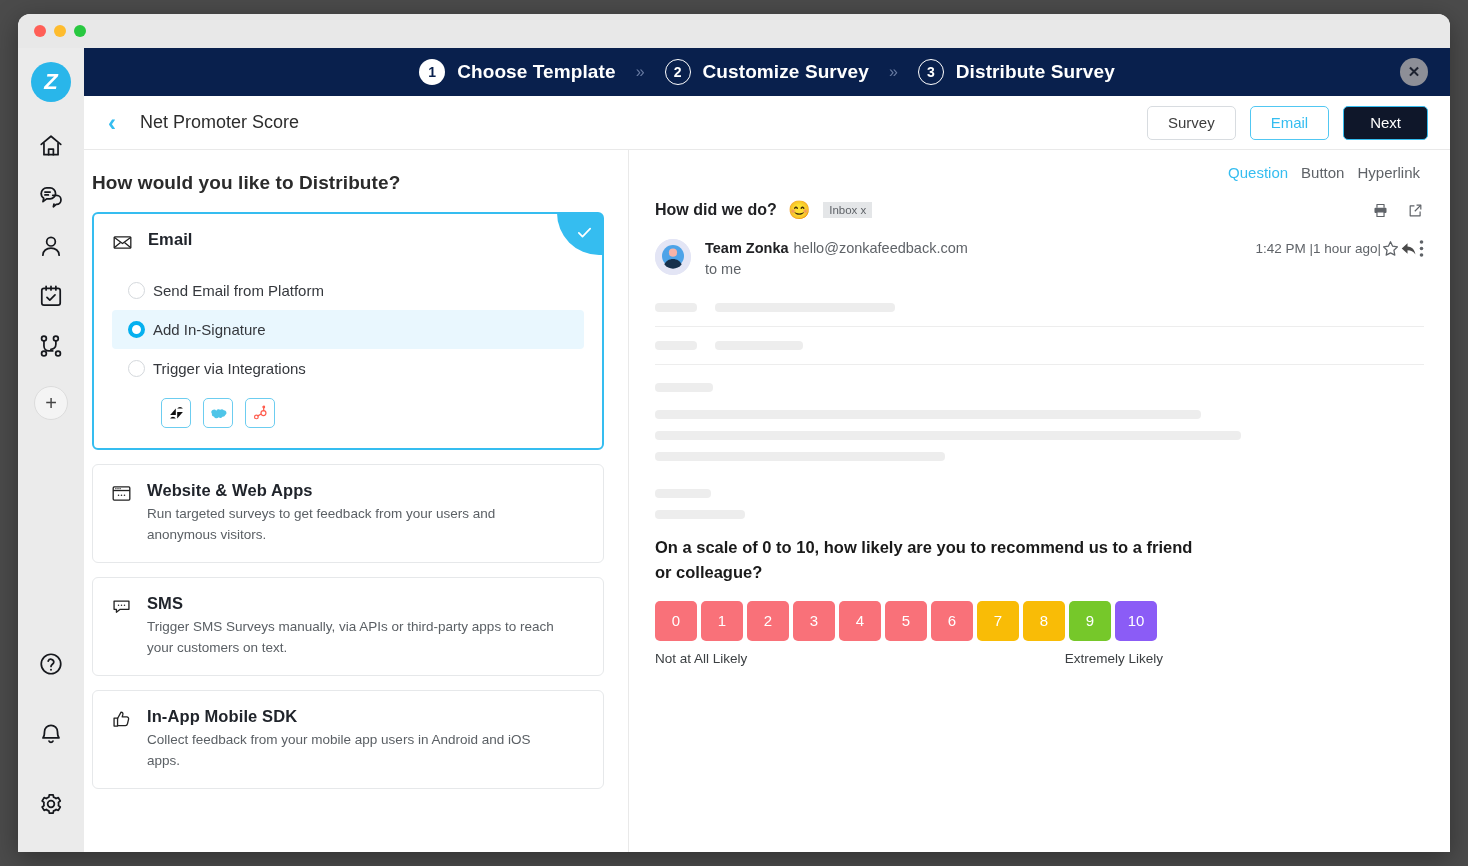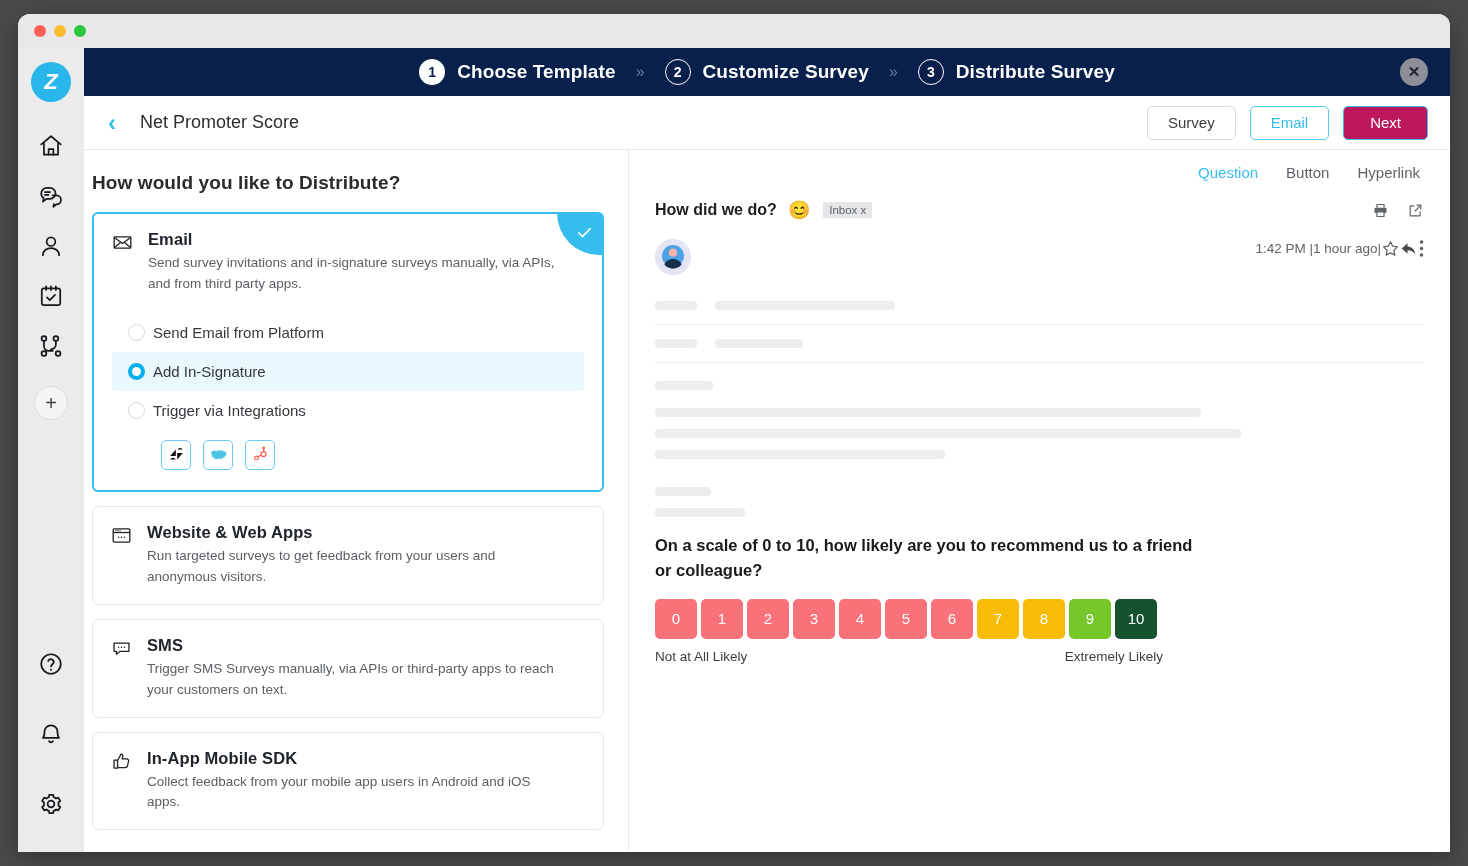--- a/index.html
+++ b/index.html
@@ -88,21 +88,21 @@
   .back-chevron { color: #35bdf0; font-size: 24px; font-weight: bold; cursor: pointer; line-height: 1; }
   .page-title { font-size: 18px; color: #2d2d2d; margin-left: 24px; }
   .head-actions { margin-left: auto; display: flex; align-items: center; gap: 14px; }
   .btn {
     height: 34px; padding: 0 20px; border-radius: 5px; font-size: 15px;
     display: flex; align-items: center; justify-content: center; cursor: pointer;
     background: #fff;
   }
   .btn.survey { border: 1px solid #d8dce0; color: #3d3d3d; }
   .btn.email { border: 1px solid #51c7f2; color: #35bdf0; }
-  .btn.next { background: #be185d; color: #fff; border: 1px solid #35bdf0; padding: 0 26px; }
+  .btn.next { background: #0f172a; color: #fff; border: 1px solid #35bdf0; padding: 0 26px; }
 
   
   .body { flex: 1; display: flex; min-height: 0; }
   .left-pane { width: 545px; flex: 0 0 545px; border-right: 1px solid #e9e9e9; padding: 22px 24px 0 8px; overflow: hidden; }
   .right-pane { flex: 1; padding: 14px 26px 0 26px; min-width: 0; }
 
   .pane-title { font-size: 19px; font-weight: bold; color: #2b2b2b; margin-bottom: 18px; letter-spacing: .1px; }
 
   
   .card {
@@ -134,21 +134,21 @@
   }
   .radio.on { border: 4.5px solid #05b0ef; }
   .radio-label { font-size: 15px; color: #35383d; }
   .integrations { display: flex; gap: 12px; margin: 10px 0 0 49px; }
   .int-chip {
     width: 30px; height: 30px; border-radius: 5px; border: 1px solid #6ccdf0;
     background: #fff; display: flex; align-items: center; justify-content: center; cursor: pointer;
   }
 
   
-  .preview-tabs { display: flex; justify-content: flex-end; gap: 28px; font-size: 15px; padding-right: 4px; text-align: right; }
+  .preview-tabs { display: flex; justify-content: flex-end; gap: 13px; font-size: 15px; padding-right: 4px; text-align: right; }
   .ptab { color: #5f6368; cursor: pointer; }
   .ptab.active { color: #35bdf0; }
 
   .mail { border-top: 0; margin-top: 18px; }
   .mail-subject-row { display: flex; align-items: center; gap: 12px; }
   .mail-subject { font-size: 16px; font-weight: bold; color: #202124; }
   .emoji { font-size: 18px; }
   .inbox-tag { font-size: 11.5px; color: #5f6368; background: #e4e6e8; border-radius: 0; padding: 2px 6px; }
   .mail-top-icons { margin-left: auto; display: flex; gap: 18px; color: #5f6368; }
 
@@ -304,21 +304,20 @@
               <div class="card-head">
                 <span class="card-icon">
                   <svg width="21" height="21" viewBox="0 0 24 24" fill="none" stroke="#222" stroke-width="1.5" stroke-linecap="round" stroke-linejoin="round">
                     <rect x="2.5" y="5.5" width="19" height="13" rx="1"></rect>
                     <path d="M2.8 6.2l9.2 7 9.2-7"></path>
                       <path d="M2.8 17.8l6.6-5.4M21.2 17.8l-6.6-5.4"></path>
                   </svg>
                 </span>
                 <div>
                   <div class="card-title">Email</div>
-                  <div class="card-desc">Send survey invitations and in-signature surveys manually, via APIs, and from third party apps.</div>
                 </div>
               </div>
 
               <div class="radios">
                 <div class="radio-row">
                   <span class="radio"></span>
                   <span class="radio-label">Send Email from Platform</span>
                 </div>
                 <div class="radio-row active">
                   <span class="radio on"></span>
@@ -439,20 +438,26 @@
 
               <div class="mail-from">
                 <span class="avatar">
                   <svg width="36" height="36" viewBox="0 0 36 36">
                     <circle cx="18" cy="18" r="18" fill="#e3e5f5"></circle>
                     <circle cx="18" cy="17" r="11" fill="#4da3e8"></circle>
                     <circle cx="18" cy="13.6" r="4.1" fill="#f7b3a8"></circle>
                     <path d="M9.4 25.5c1.3-3.5 4.6-5.6 8.6-5.6s7.3 2.1 8.6 5.6a11 11 0 01-17.2 0z" fill="#16304c"></path>
                   </svg>
                 </span>
+                <div>
+                  <div>
+                    <span class="from-name">Team Zonka</span><span class="from-mail">hello@zonkafeedback.com</span>
+                  </div>
+                  <div class="to-me">to me</div>
+                </div>
                 <div class="mail-meta">
                   <span>1:42 PM |1 hour ago|</span>
                   <span>
                     <svg width="19" height="19" viewBox="0 0 24 24" fill="none" stroke="#5f6368" stroke-width="1.6" stroke-linejoin="round">
                       <path d="M12 3.5l2.7 5.6 6.1.85-4.45 4.3 1.08 6.1L12 17.5l-5.43 2.85 1.08-6.1L3.2 9.95l6.1-.85z"></path>
                     </svg>
                   </span>
                   <span>
                     <svg width="19" height="19" viewBox="0 0 24 24" fill="#4a4a4a">
                       <path d="M9.5 5.5v4c6 .4 9 4 10 10-2.5-4-5.8-5.3-10-5.4v4.4L2.2 11.9z"></path>
@@ -504,21 +509,21 @@
                 <div class="nps-box" style="background:#f97179">0</div>
                 <div class="nps-box" style="background:#f97179">1</div>
                 <div class="nps-box" style="background:#f97179">2</div>
                 <div class="nps-box" style="background:#f97179">3</div>
                 <div class="nps-box" style="background:#f97179">4</div>
                 <div class="nps-box" style="background:#f97179">5</div>
                 <div class="nps-box" style="background:#f97179">6</div>
                 <div class="nps-box" style="background:#f9bc06">7</div>
                 <div class="nps-box" style="background:#f9bc06">8</div>
                 <div class="nps-box" style="background:#76c82a">9</div>
-                <div class="nps-box" style="background:#14532d">10</div>
+                <div class="nps-box" style="background:#8b5cf6">10</div>
               </div>
               <div class="nps-legend">
                 <span>Not at All Likely</span>
                 <span>Extremely Likely</span>
               </div>
             </div>
           </div>
 
         </div>
       </div>

